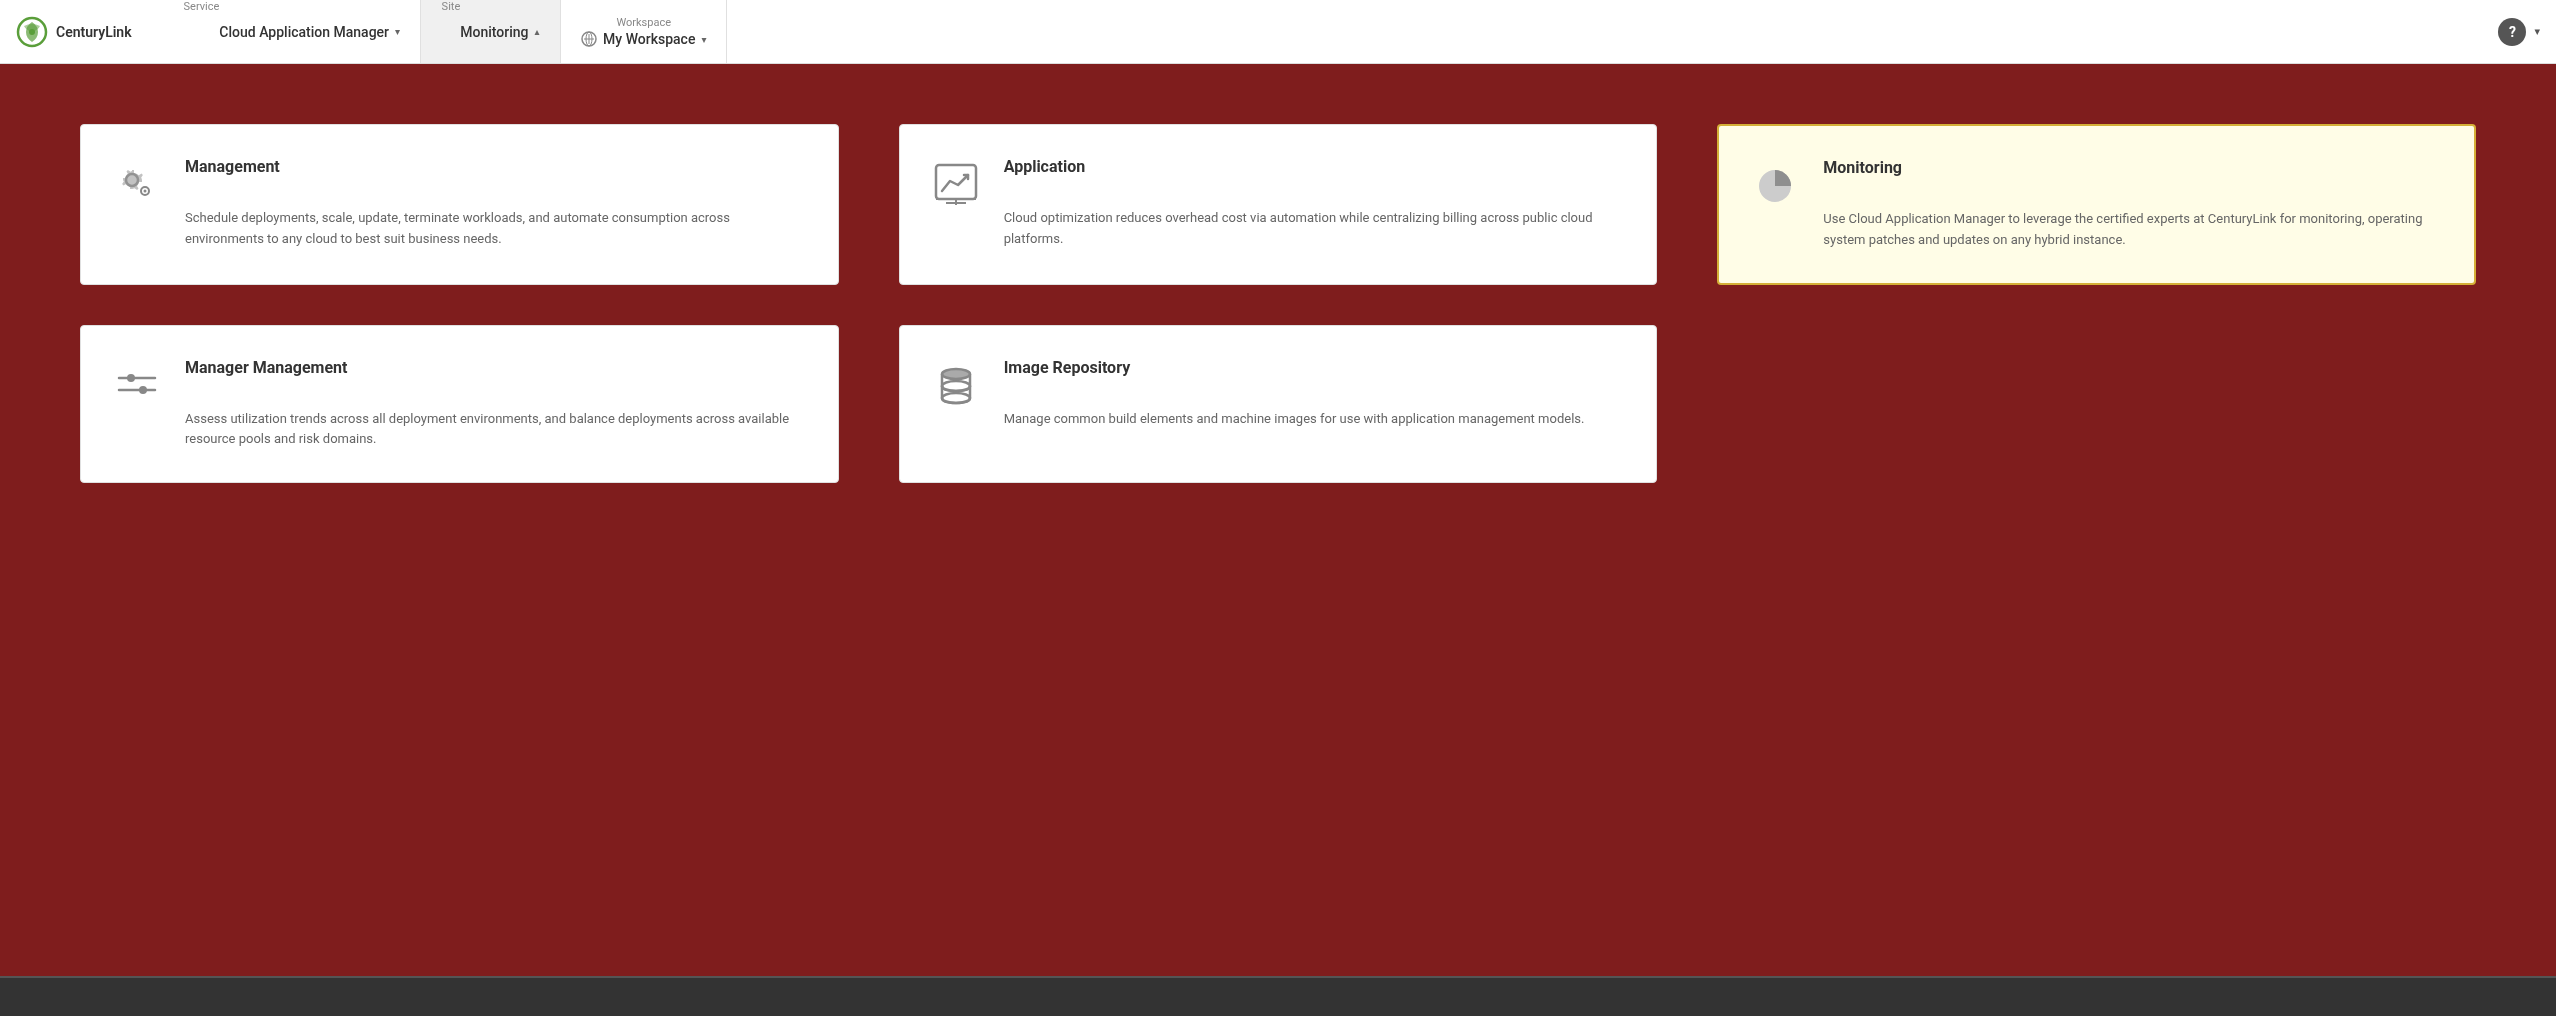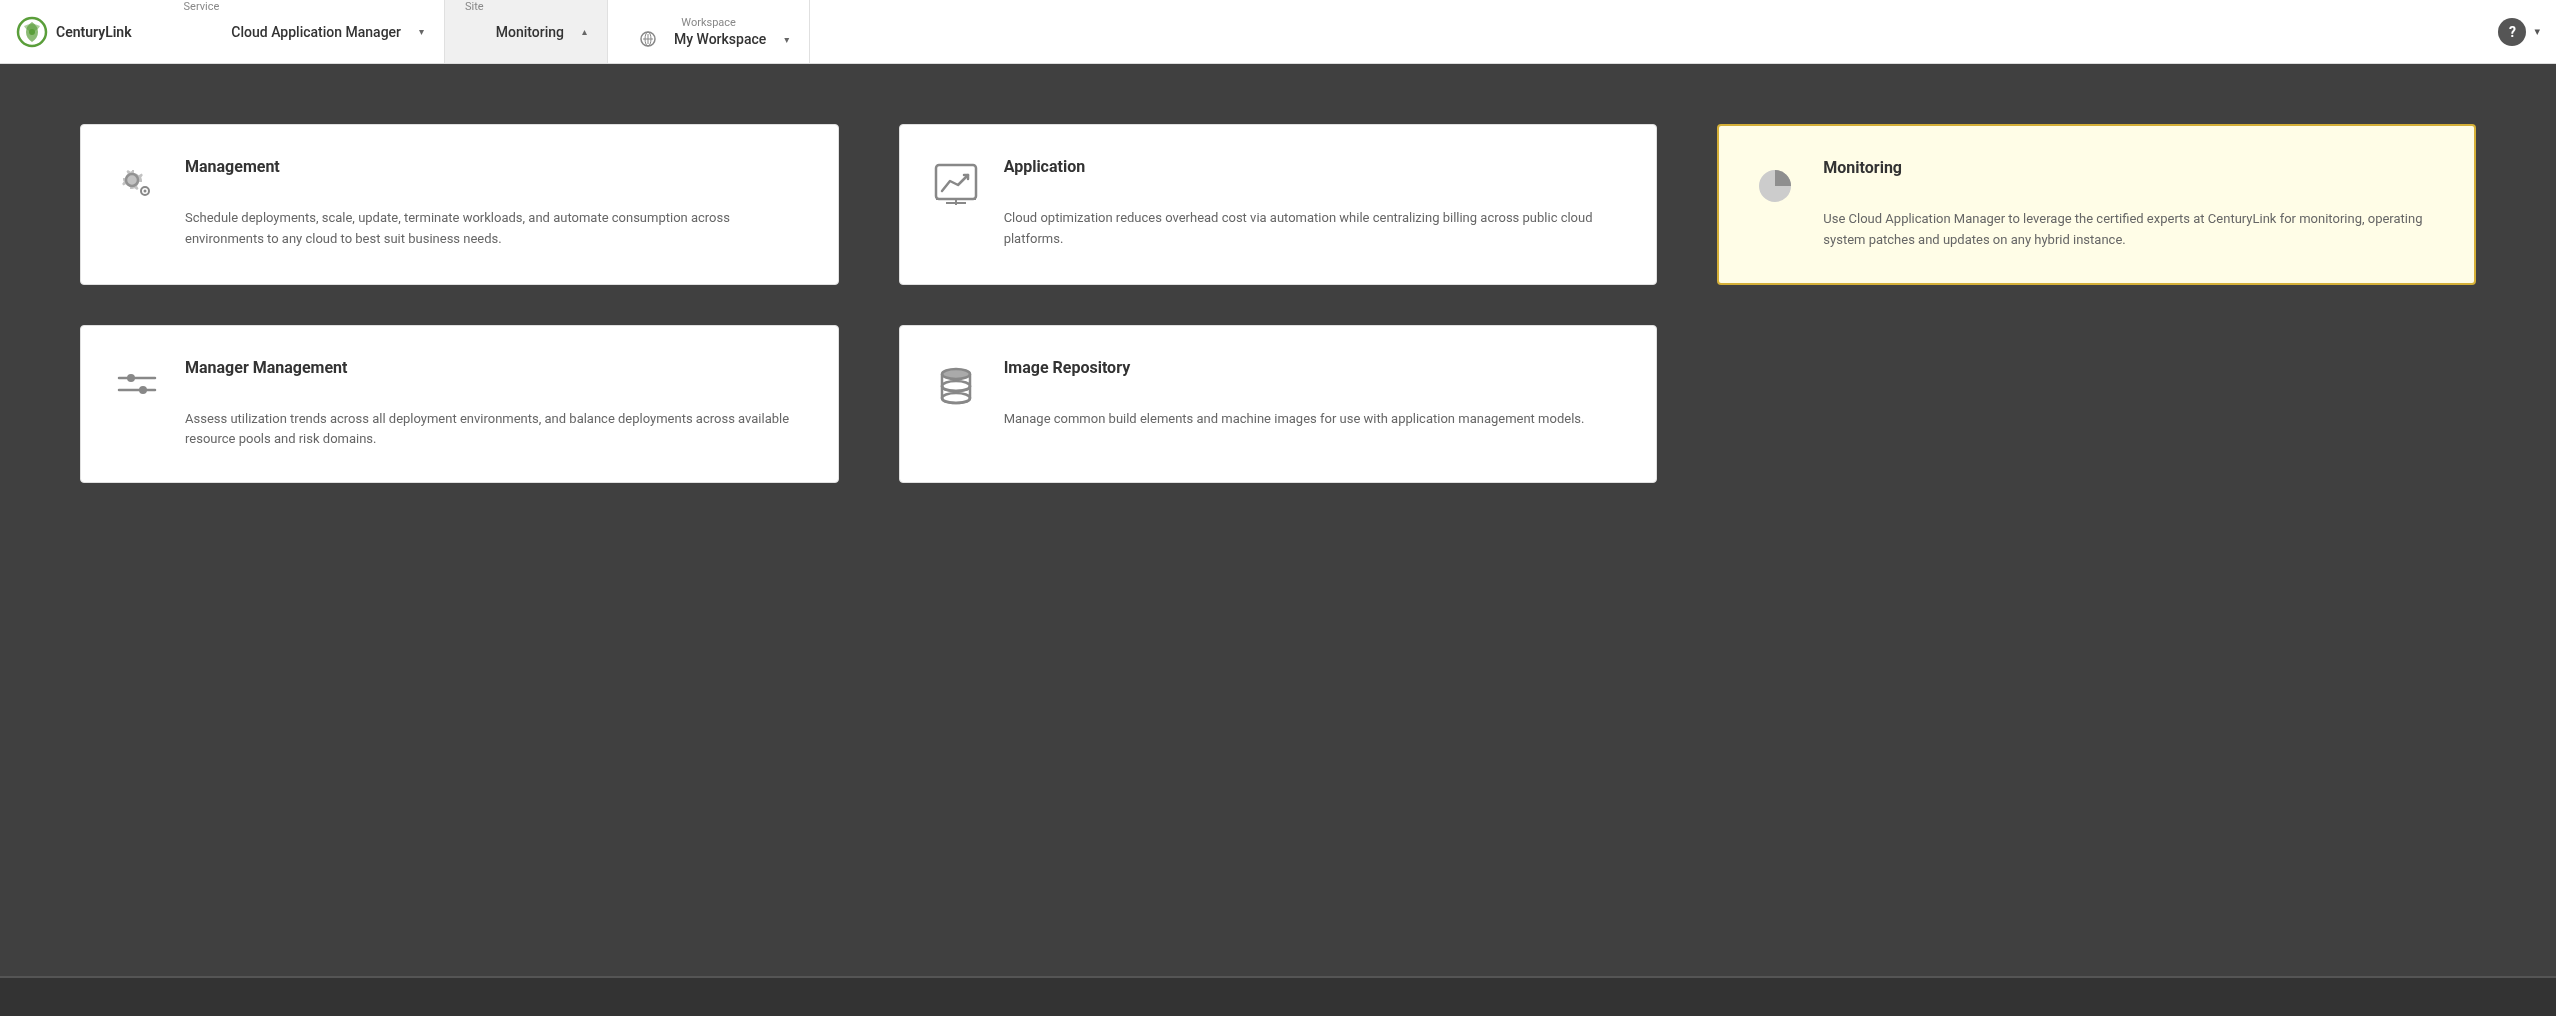--- a/index.html
+++ b/index.html
@@ -66,22 +66,21 @@
       font-size: 11px;
       color: #888;
       margin-bottom: 2px;
     }
     .nav-value {
       font-size: 14px;
       font-weight: 500;
       color: #333;
       display: flex;
       align-items: center;
-      gap: 18px;
-      margin-left: 12px;
+      gap: 6px;
     }
     .nav-value .caret {
       font-size: 10px;
       color: #666;
     }
     .nav-group.workspace-group {
       display: flex;
       flex-direction: column;
       justify-content: center;
       padding: 0 20px;
@@ -116,21 +115,21 @@
     .header-caret {
       font-size: 11px;
       color: #555;
       cursor: pointer;
     }
 
     
     .main-content {
       flex: 1;
       padding: 60px 80px;
-      background: #404040;
+      background: #7f1d1d;
     }
 
     .cards-grid {
       display: grid;
       grid-template-columns: 1fr 1fr 1fr;
       gap: 40px 60px;
     }
 
     .card {
       background: #fff;

